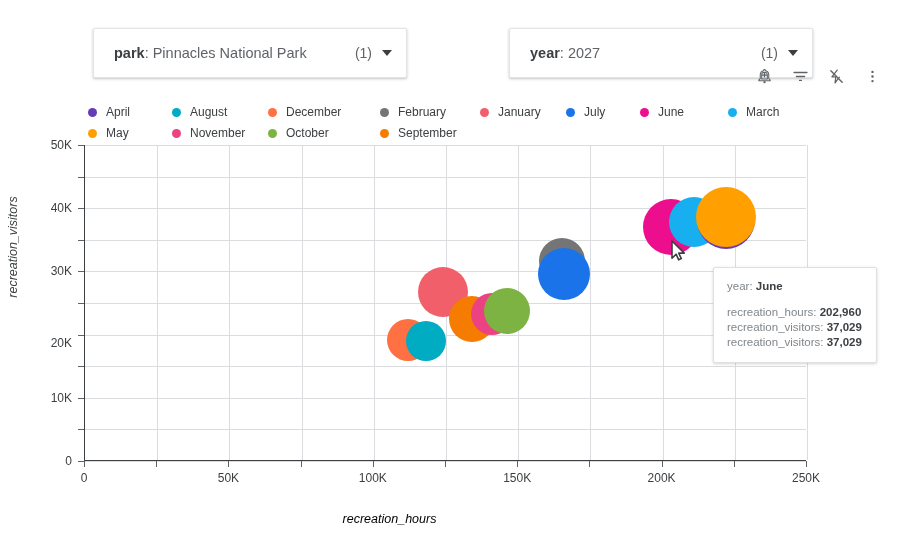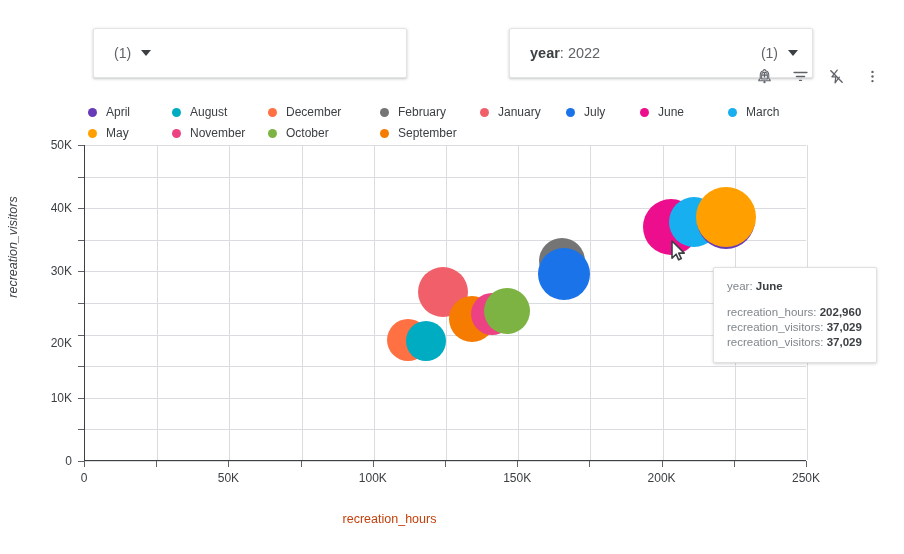--- a/index.html
+++ b/index.html
@@ -55,21 +55,21 @@
     font-size:12px;color:#3c4043;text-align:right;white-space:nowrap;}
   #yticks{position:absolute;left:0;top:5px;width:76px;height:316px;}
   .ytickmark{position:absolute;left:84px;width:6px;height:1px;background:#5f6368;}
 
   #xticks{position:absolute;left:84px;top:321px;width:722px;height:30px;}
   .xtick{position:absolute;top:10px;transform:translateX(-50%);
     font-size:12px;color:#3c4043;white-space:nowrap;}
   .xtickmark{position:absolute;top:0;width:1px;height:6px;background:#5f6368;}
 
   #xtitle{position:absolute;left:0;top:372px;width:779px;text-align:center;
-    font-size:12.5px;color:#c2410c;}
+    font-size:12.5px;font-style:italic;color:#000000;}
   #ytitle{position:absolute;left:-62px;top:100px;width:150px;text-align:center;
     font-size:12.5px;font-style:italic;color:#3c4043;
     transform:rotate(-90deg);transform-origin:center;}
 
   
   #tooltip{
     position:absolute;left:713px;top:267px;width:164px;
     background:#fff;border:1px solid #e0e0e0;border-radius:2px;
     box-shadow:0 1px 3px rgba(60,64,67,.22);
     padding:11px 13px 12px 13px;box-sizing:border-box;
@@ -80,27 +80,30 @@
 
   
   #cursor{position:absolute;left:671px;top:240px;}
 </style>
 </head>
 <body>
 
 <div id="root">
 
   <div class="chip" id="chip-park">
+    <div class="chip-text">
+      <span class="chip-key">park</span><span class="chip-val">: </span><span class="chip-val">Pinnacles National Park</span>
+    </div>
     <span class="chip-count">(1)</span>
     <span class="caret"></span>
   </div>
 
   <div class="chip" id="chip-year">
     <div class="chip-text">
-      <span class="chip-key">year</span><span class="chip-val">: </span><span class="chip-val">2022</span>
+      <span class="chip-key">year</span><span class="chip-val">: </span><span class="chip-val">2027</span>
     </div>
     <span class="chip-count">(1)</span>
     <span class="caret"></span>
   </div>
 
   <div id="toolbar">
     <div class="tbtn">
       <svg width="17" height="17" viewBox="0 0 24 24" fill="#5f6368">
         <path d="M11 13.5h2V11h2.5V9H13V6.5h-2V9H8.5v2H11v2.5z"></path>
         <path d="M12 2a1.2 1.2 0 0 0-1.2 1.2v.6C8 4.4 6 6.9 6 9.8V15l-2 2v1h16v-1l-2-2V9.8c0-2.9-2-5.4-4.8-6v-.6A1.2 1.2 0 0 0 12 2zm-4 8c0-2.2 1.8-4 4-4s4 1.8 4 4v5.5H8V10z" fill="none" stroke="#5f6368" stroke-width="1.5"></path>

